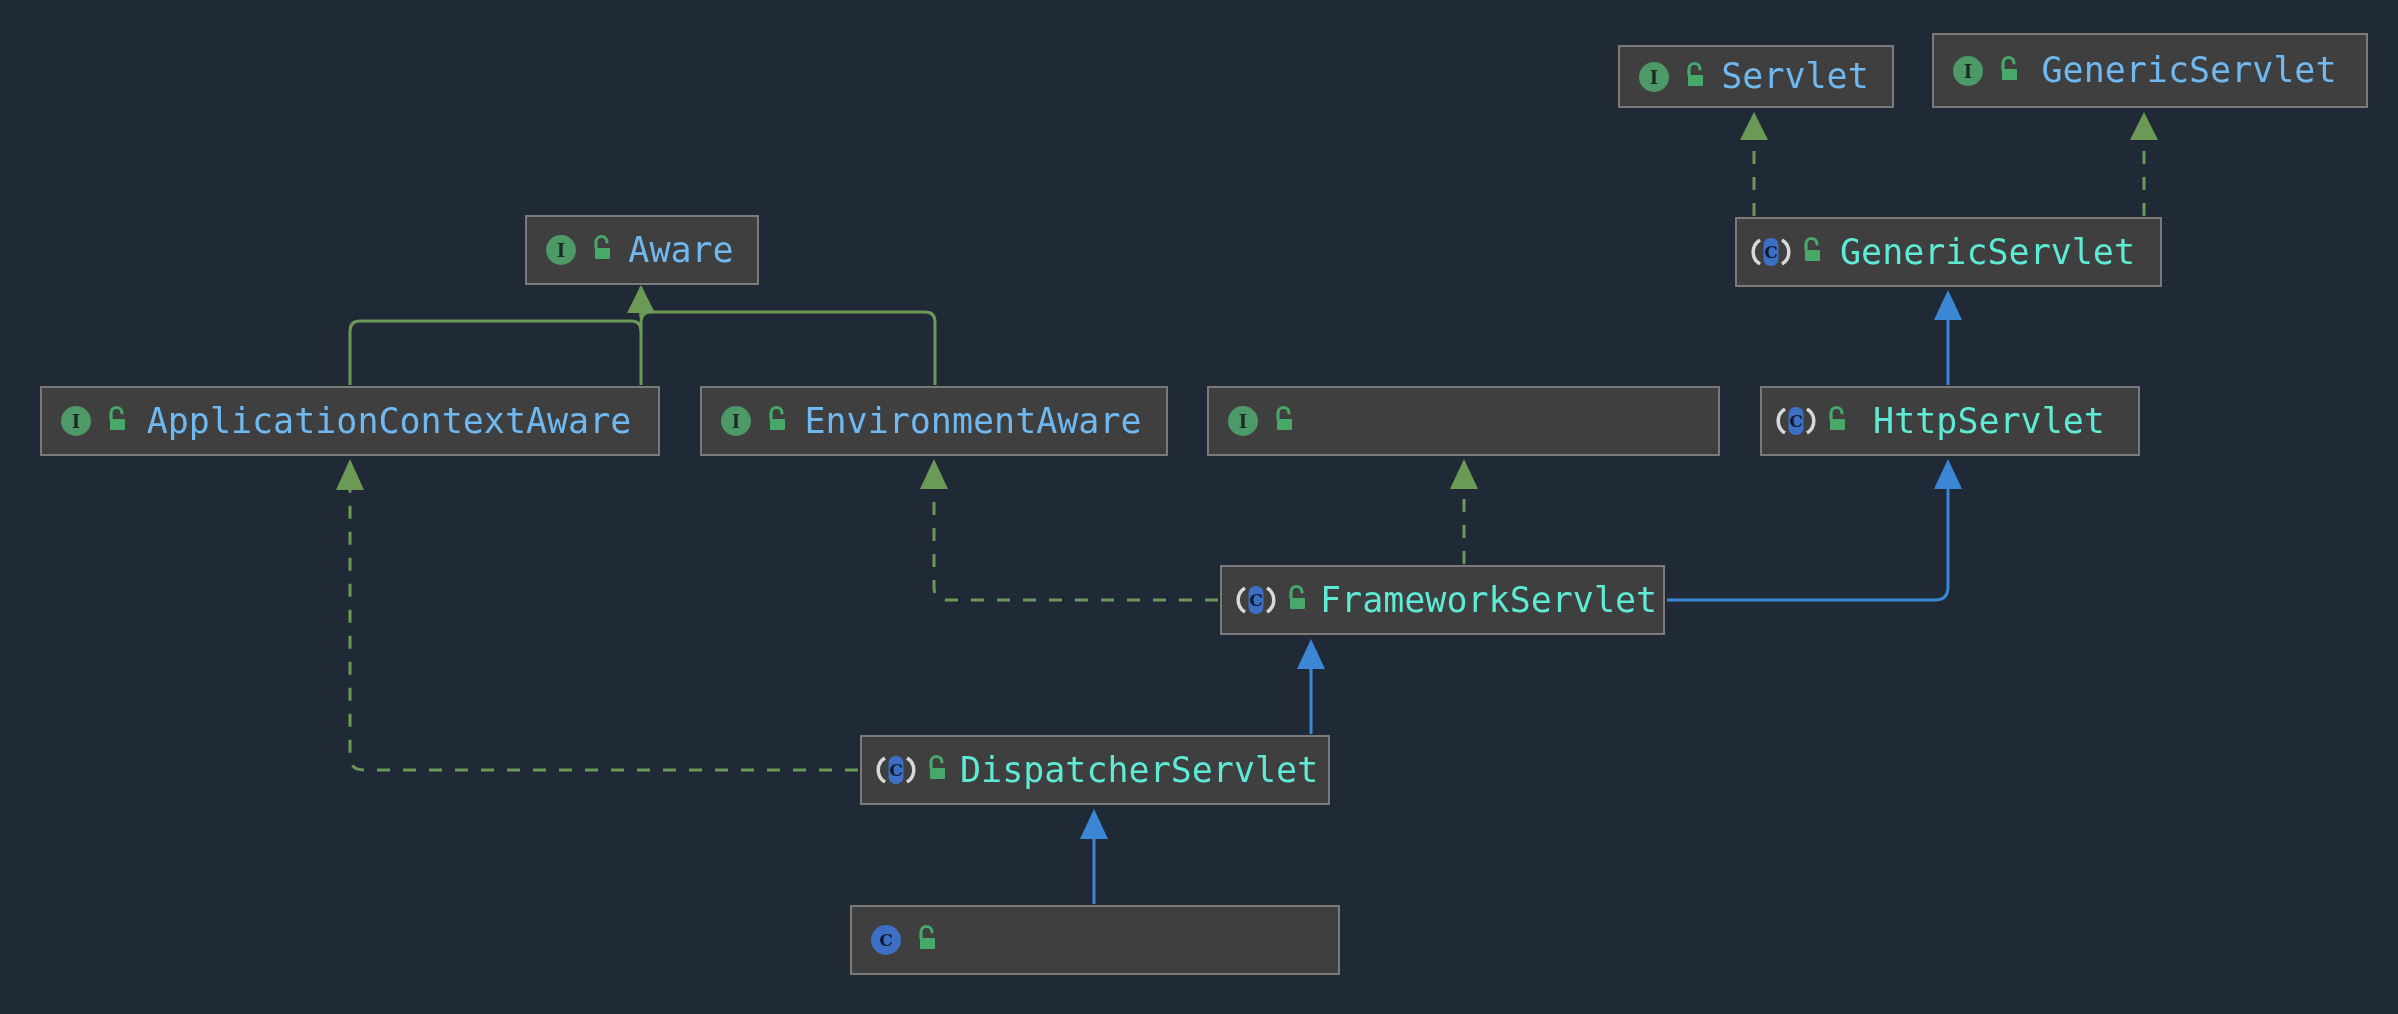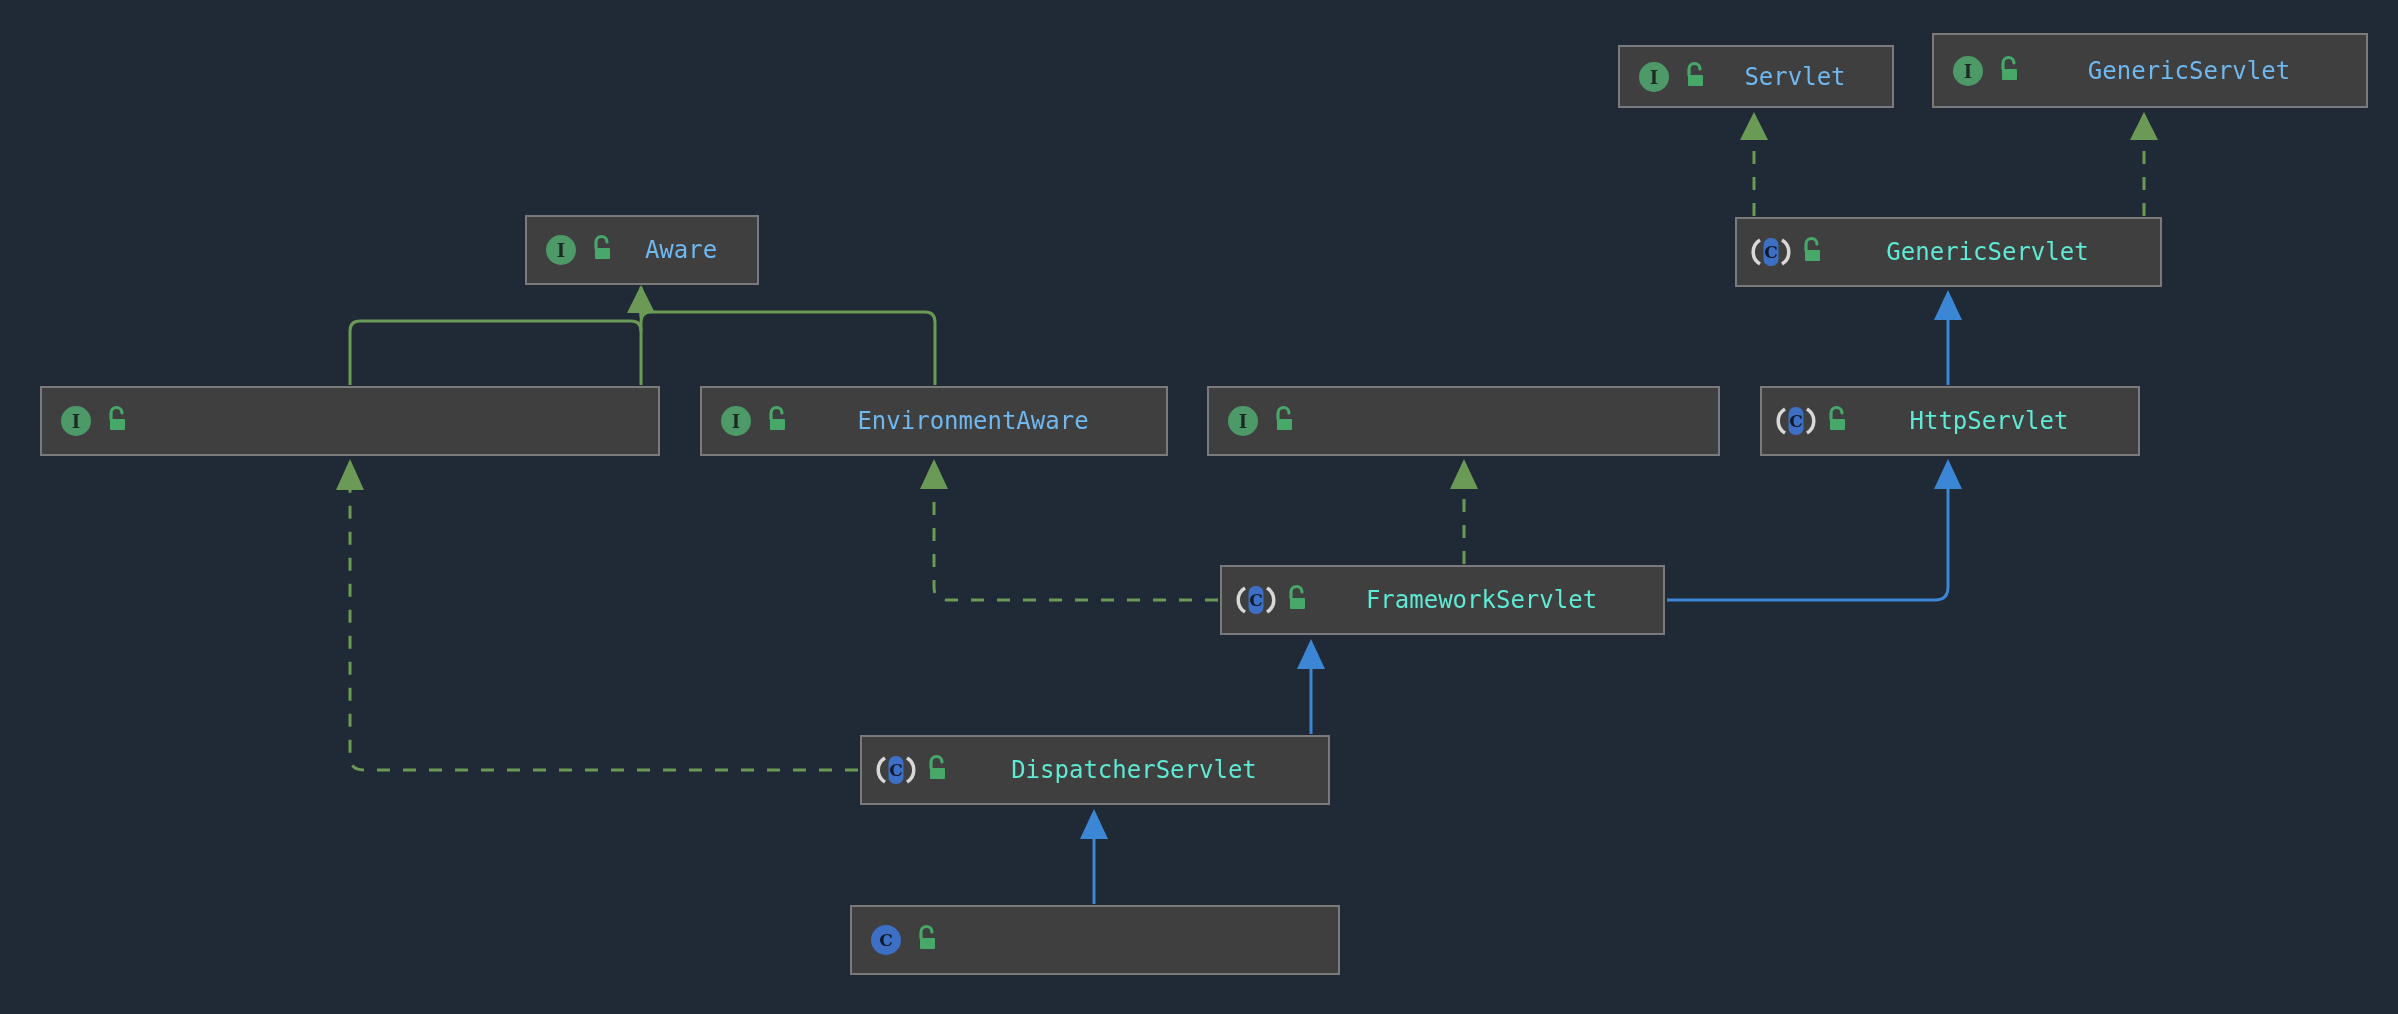--- a/index.html
+++ b/index.html
@@ -37,21 +37,21 @@
     white-space: nowrap;
   }
   .node-icons {
     display: flex;
     align-items: center;
     flex: 0 0 auto;
   }
   .node-label {
     flex: 1 1 auto;
     text-align: center;
-    font-size: 24px;
+    font-size: 35px;
     letter-spacing: 0px;
     line-height: 1;
     padding-left: 10px;
     padding-right: 4px;
   }
   .node-label.iface { color: #6fb8f0; }
   .node-label.cls   { color: #5eead4; }
 
   .icon-iface, .icon-class, .icon-abstract-class {
     display: inline-block;
@@ -227,20 +227,21 @@
           <text x="20" y="27" text-anchor="middle" font-family="DejaVu Serif, serif" font-size="18" font-weight="bold" fill="#1d2a22">I</text>
         </svg>
       </span>
       <span class="icon-lock">
         <svg width="30" height="34" viewBox="0 0 30 34">
           <path d="M 11 15 L 11 9 A 5.5 5.5 0 0 1 22 9" fill="none" stroke="#47a86a" stroke-width="3.2" stroke-linecap="round"></path>
           <rect x="10" y="15" width="15" height="11" rx="1" fill="#47a86a"></rect>
         </svg>
       </span>
     </span>
+    <span class="node-label iface">ApplicationContextAware</span>
   </div>
 
   <div class="uml-node" style="left:700px; top:386px; width:468px; height:70px;">
     <span class="node-icons">
       <span class="icon-iface">
         <svg width="40" height="40" viewBox="0 0 40 40">
           <circle cx="20" cy="20" r="15" fill="#4d9a68"></circle>
           <text x="20" y="27" text-anchor="middle" font-family="DejaVu Serif, serif" font-size="18" font-weight="bold" fill="#1d2a22">I</text>
         </svg>
       </span>

